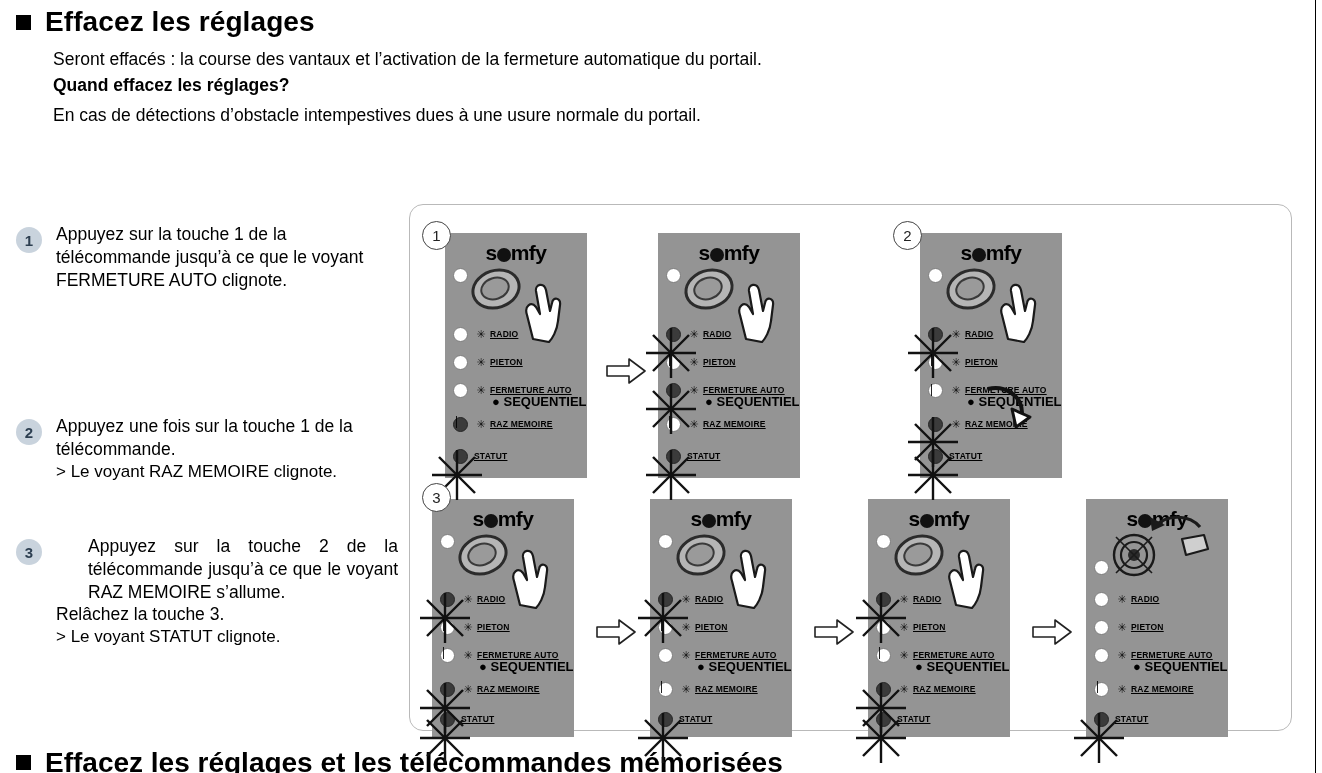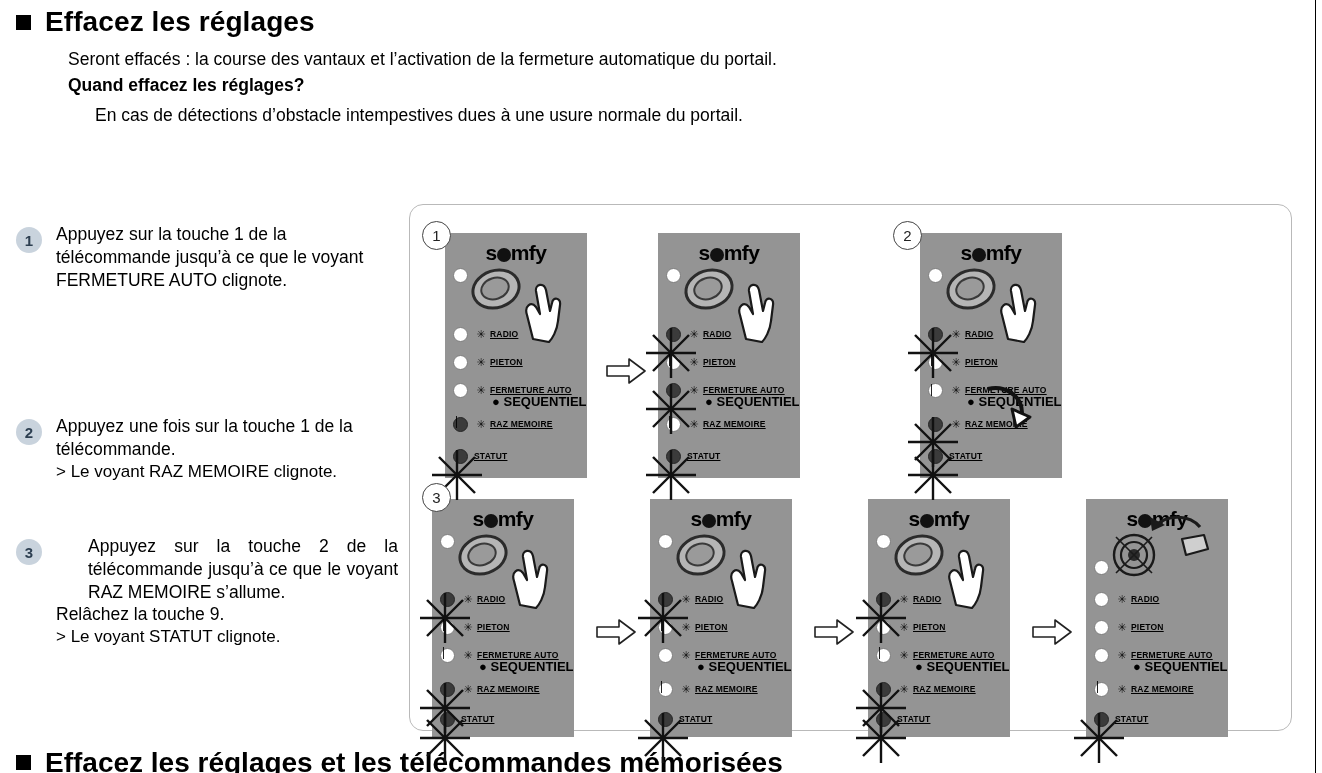--- a/index.html
+++ b/index.html
@@ -44,29 +44,29 @@
   .heading h1 {
     margin: 0;
     font-size: 28px;
     font-weight: bold;
     letter-spacing: 0.1px;
   }
 
   
   .intro {
     position: absolute;
-    left: 68px;
+    left: 53px;
     top: 48px;
     width: 1245px;
     font-size: 17.5px;
     line-height: 1.32;
   }
   .intro p { margin: 0 0 2px 0; }
   .intro p.bold { font-weight: bold; margin-top: 3px; }
-  .intro p.spaced { margin-top: 7px; margin-left: 27px; }
+  .intro p.spaced { margin-top: 7px; }
 
   
   .steps {
     position: absolute;
     left: 8px;
     top: 208px;
     width: 390px;
   }
   .step {
     position: relative;
@@ -310,21 +310,21 @@
     <div class="step-body">
       <p>Appuyez une fois sur la touche 1 de la télécommande.</p>
       <p class="sub-note">&gt; Le voyant RAZ MEMOIRE clignote.</p>
     </div>
   </div>
 
   <div class="step" style="height:150px;">
     <div class="step-num">3</div>
     <div class="step-body">
       <p class="just">Appuyez sur la touche 2 de la télécommande jusqu’à ce que le voyant RAZ MEMOIRE s’allume.</p>
-      <p>Relâchez la touche 9.</p>
+      <p>Relâchez la touche 3.</p>
       <p class="sub-note">&gt; Le voyant STATUT clignote.</p>
     </div>
   </div>
 
 </div>
 
 <div class="figure">
 
   <div class="row row1">
 

